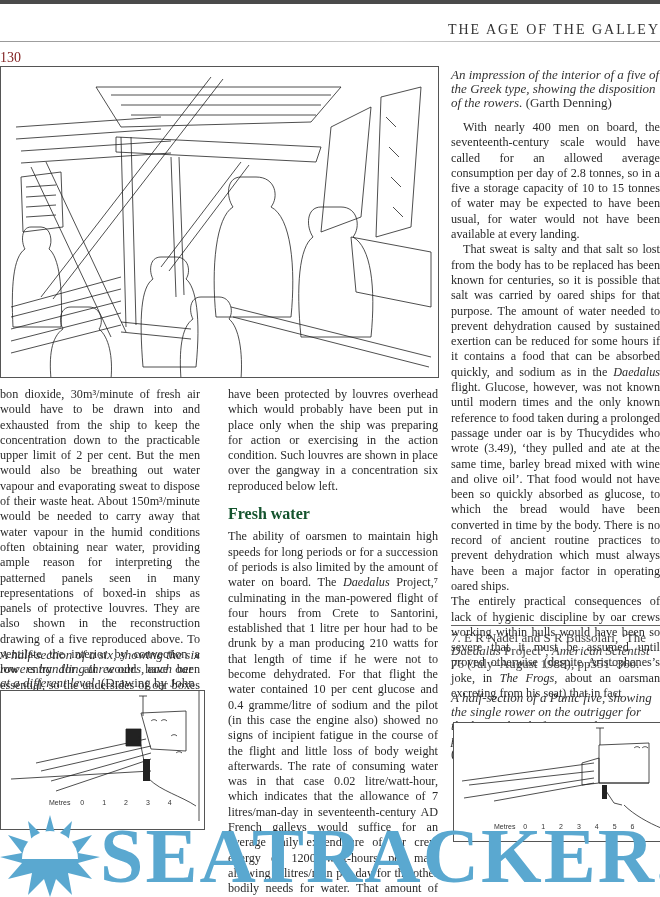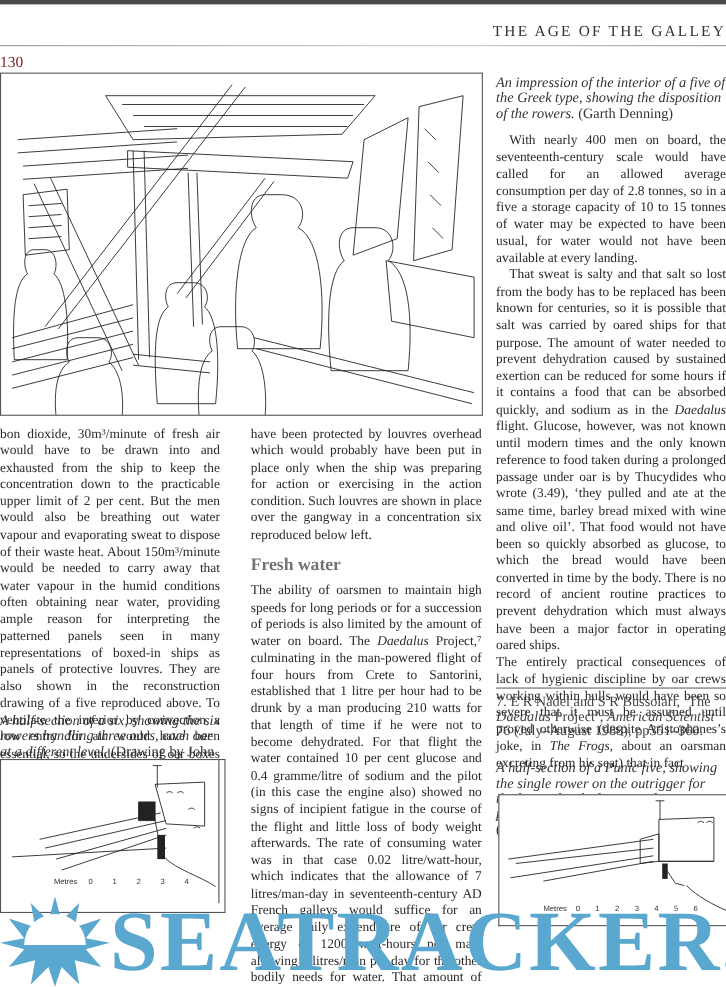--- a/index.html
+++ b/index.html
@@ -19,21 +19,21 @@
   .col p { text-indent: 0; }
   .col p.ind { text-indent: 12px; }
   .col-left { left: 0; top: 387px; width: 200px; }
   .col-mid { left: 228px; top: 387px; width: 210px; }
   .col-right { left: 451px; top: 120px; width: 209px; }
   .caption { position: absolute; font-size: 13px; line-height: 14px; color: #333; }
   .caption i { font-style: italic; }
   .cap-top { left: 451px; top: 68px; width: 209px; }
   .cap-six { left: 0; top: 648px; width: 205px; }
   .cap-punic { left: 451px; top: 691px; width: 209px; }
-  h3 { font-size: 16px; font-weight: bold; margin: 12px 0 8px; color: #737373; }
+  h3 { font-size: 16px; font-weight: bold; margin: 12px 0 8px; color: #14532d; }
   .footrule { position: absolute; left: 451px; top: 625px; width: 209px; height: 1px; background: #666; }
   .footnote { position: absolute; left: 451px; top: 631px; width: 209px; font-size: 13px; line-height: 13px; color: #444; }
 
   .scalebar { position: absolute; font-family: "Liberation Sans", sans-serif; font-size: 7px; color: #333; }
   .watermark { position: absolute; left: 0; top: 815px; width: 660px; height: 82px; }
   .wm-text { position: absolute; left: 100px; top: 0; font-family: "Liberation Serif", serif; font-weight: bold; font-size: 78px; letter-spacing: 2px; color: #5aa8d0; line-height: 82px; white-space: nowrap; }
 </style>
 </head>
 <body>
 

